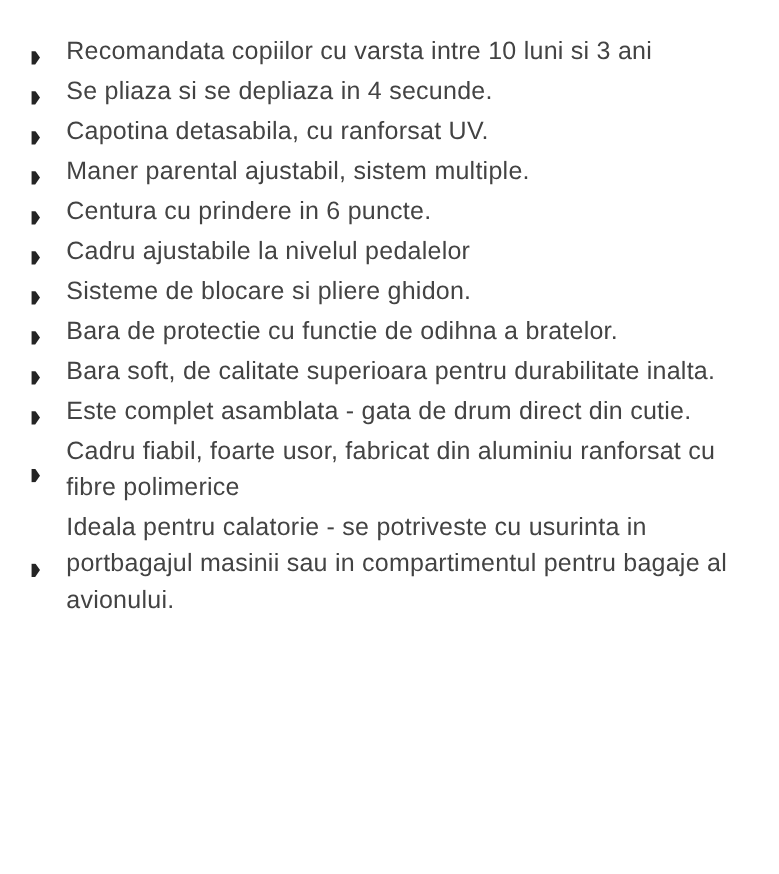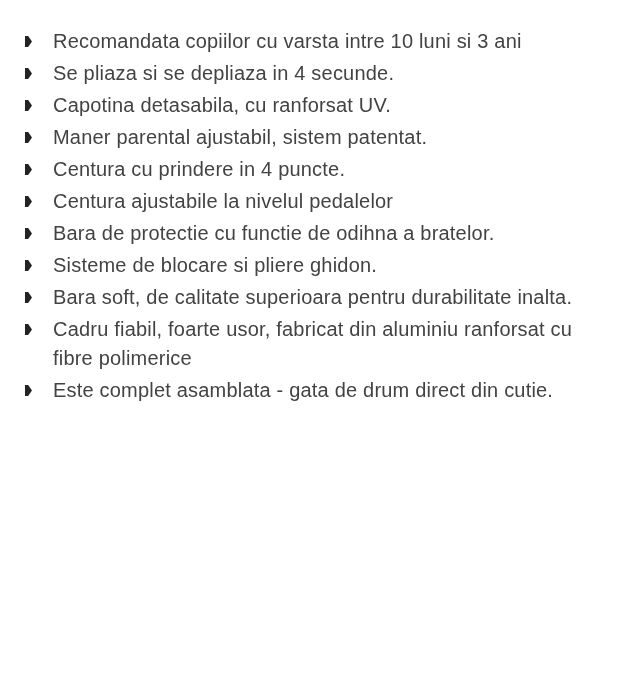--- a/index.html
+++ b/index.html
@@ -18,21 +18,21 @@
     font-family: "Liberation Sans", "DejaVu Sans", sans-serif;
     color: #434343;
   }
   ul.feature-list {
     list-style: none;
     margin: 0;
     padding: 0;
   }
   ul.feature-list li {
     display: flex;
-    align-items: flex-start;
+    align-items: center;
     margin: 0 0 3px 0;
     font-size: 20px;
     line-height: 29px;
     letter-spacing: 0.2px;
   }
   .bullet {
     flex: 0 0 auto;
     width: 7px;
     height: 11px;
     margin: 9px 21px 0 7px;
@@ -59,55 +59,59 @@
     <span class="feature-text">Se pliaza si se depliaza in 4 secunde.</span>
   </li>
 
   <li>
     <span class="bullet"></span>
     <span class="feature-text">Capotina detasabila, cu ranforsat UV.</span>
   </li>
 
   <li>
     <span class="bullet"></span>
-    <span class="feature-text">Maner parental ajustabil, sistem patentat.</span>
+    <span class="feature-text">Maner parental ajustabil, sistem multiple.</span>
   </li>
 
 
 
   <li>
     <span class="bullet"></span>
-    <span class="feature-text">Centura cu prindere in 4 puncte.</span>
+    <span class="feature-text">Centura cu prindere in 6 puncte.</span>
   </li>
 
 
   <li>
     <span class="bullet"></span>
-    <span class="feature-text">Centura ajustabile la nivelul pedalelor</span>
+    <span class="feature-text">Cadru ajustabile la nivelul pedalelor</span>
+  </li>
+
+  <li>
+    <span class="bullet"></span>
+    <span class="feature-text">Sisteme de blocare si pliere ghidon.</span>
   </li>
 
   <li>
     <span class="bullet"></span>
     <span class="feature-text">Bara de protectie cu functie de odihna a bratelor.</span>
   </li>
 
   <li>
     <span class="bullet"></span>
-    <span class="feature-text">Sisteme de blocare si pliere ghidon.</span>
+    <span class="feature-text">Bara soft, de calitate superioara pentru durabilitate inalta.</span>
   </li>
 
   <li>
     <span class="bullet"></span>
-    <span class="feature-text">Bara soft, de calitate superioara pentru durabilitate inalta.</span>
+    <span class="feature-text">Este complet asamblata - gata de drum direct din cutie.</span>
   </li>
 
   <li>
     <span class="bullet"></span>
     <span class="feature-text">Cadru fiabil, foarte usor, fabricat din aluminiu ranforsat cu fibre polimerice</span>
   </li>
 
   <li>
     <span class="bullet"></span>
-    <span class="feature-text">Este complet asamblata - gata de drum direct din cutie.</span>
+    <span class="feature-text">Ideala pentru calatorie - se potriveste cu usurinta in portbagajul masinii sau in compartimentul pentru bagaje al avionului.</span>
   </li>
-
 </ul>
 </div>
 
 </body></html>

